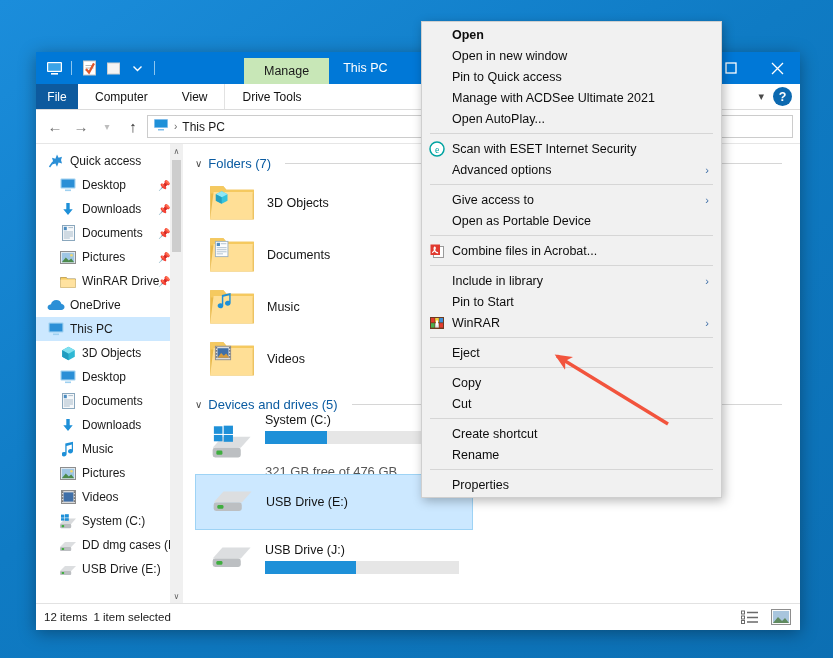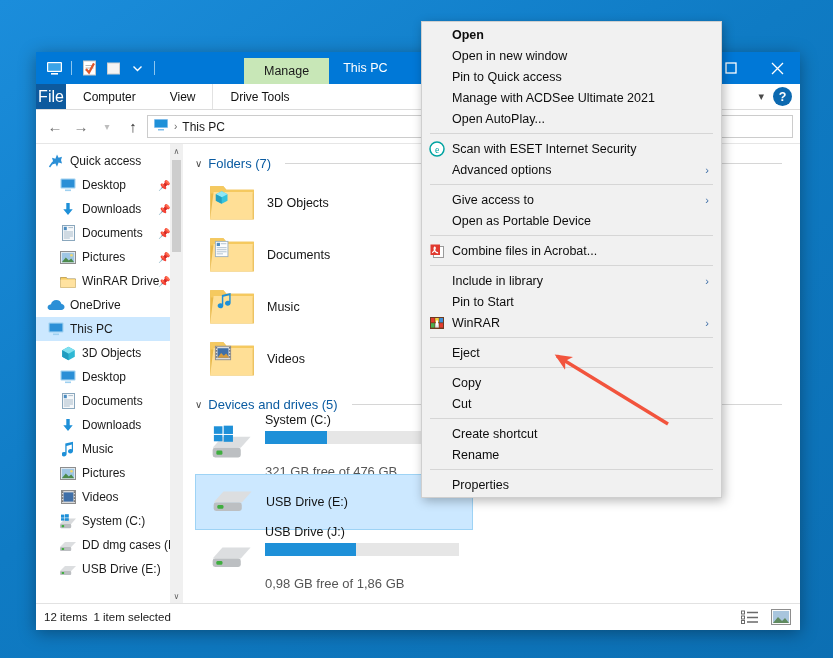--- a/index.html
+++ b/index.html
@@ -47,23 +47,23 @@
     width: 46px; height: 32px; display: flex; align-items: center;
     justify-content: center; color: #fff;
   }
 
   
   .ribbonbar {
     height: 26px; background: #fff; display: flex; align-items: stretch;
     flex: none; border-bottom: 1px solid #dcdcdc; position: relative;
   }
   .rb-file {
-    background: #0d5a9e; color: #fff; width: 30px;
+    background: #0d5a9e; color: #fff; width: 42px;
     display: flex; align-items: center; justify-content: center;
-    font-size: 16px;
+    font-size: 12px;
   }
   .rb-tab {
     padding: 0 17px; display: flex; align-items: center;
     font-size: 12px; color: #111; background: #fff;
   }
   .rb-tab.grouped { border-left: 1px solid #e2e2e2; }
   .rb-right { margin-left: auto; display: flex; align-items: center; padding-right: 8px; gap: 9px; }
   .rb-chev { color: #4a4a4a; font-size: 11px; }
   .help-ico {
     width: 19px; height: 19px; border-radius: 50%; background: #0c69b0;
@@ -602,21 +602,20 @@
             <span><svg width="44" height="30" viewBox="0 0 36 22">
                 <path d="M3 13 L11 4 H34 L26 13 Z" fill="#dcdee0"></path>
                 <rect x="3" y="13" width="23" height="7" rx="2" fill="#bcbfc2"></rect>
                 <rect x="6" y="15" width="5" height="3.2" rx="1.1" fill="#3fae3f"></rect>
               </svg></span>
             <span class="drive-info">
               <span class="drive-name">USB Drive (J:)</span>
               <span class="bar-track">
                 <span class="bar-fill" style="display:block;width:47%"></span>
               </span>
-              <span class="drive-free">0,98 GB free of 1,86 GB</span>
             </span>
           </div>
         </div>
 
     </div>
   </div>
 
   <div class="statusbar">
     <span class="status-txt">12 items</span>
     <span class="status-txt">1 item selected</span>

